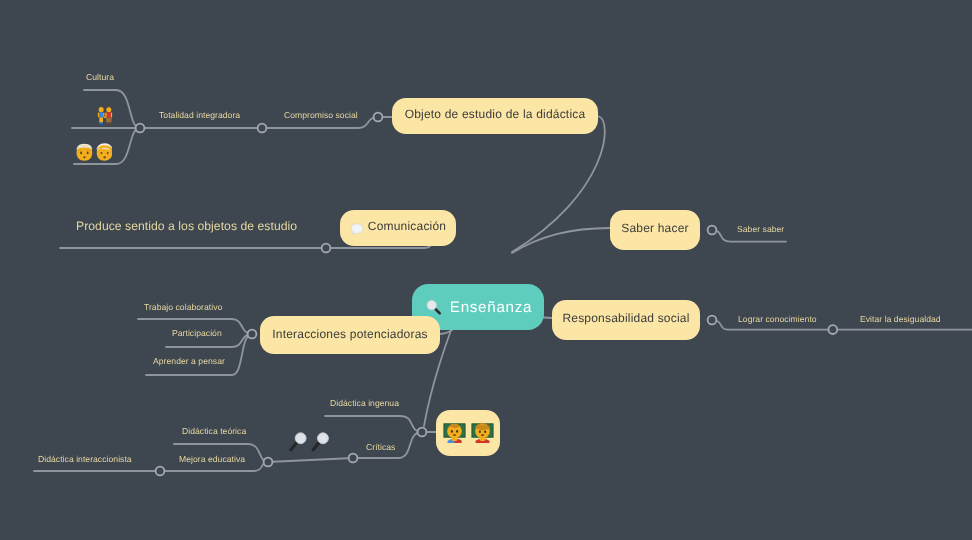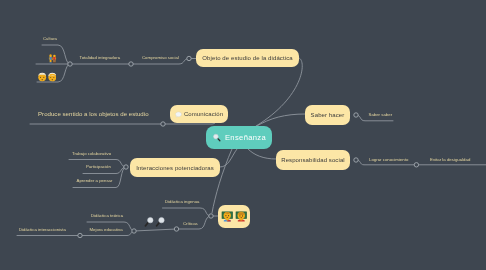--- a/index.html
+++ b/index.html
@@ -4,21 +4,21 @@
 <title>Mapa mental</title>
 <style>
   html,body{margin:0;padding:0;}
   body{width:486px;height:270px;overflow:hidden;background:#3e4650;
        font-family:"Liberation Sans",sans-serif;}
   #canvas{position:relative;width:486px;height:270px;overflow:hidden;}
   svg.links{position:absolute;left:0;top:0;width:486px;height:270px;}
   .node{position:absolute;border-radius:7px;display:flex;align-items:center;
         justify-content:center;box-sizing:border-box;}
   .root{background:#5fcdbd;color:#ffffff;font-size:7.6px;letter-spacing:.35px;
-        border-radius:8px;gap:4px;}
+        border-radius:8px;gap:4px;margin-top:16px;}
   .topic{background:#fce6a6;color:#3b3b3b;font-size:6px;letter-spacing:.1px;gap:2px;}
   .lbl{position:absolute;color:#e5d6a0;white-space:nowrap;font-size:4.3px;
        letter-spacing:.02px;line-height:1;}
   .em{position:absolute;}
 </style>
 </head>
 <body>
 
 <div id="canvas">
   <svg class="links" viewBox="0 0 486 270">

